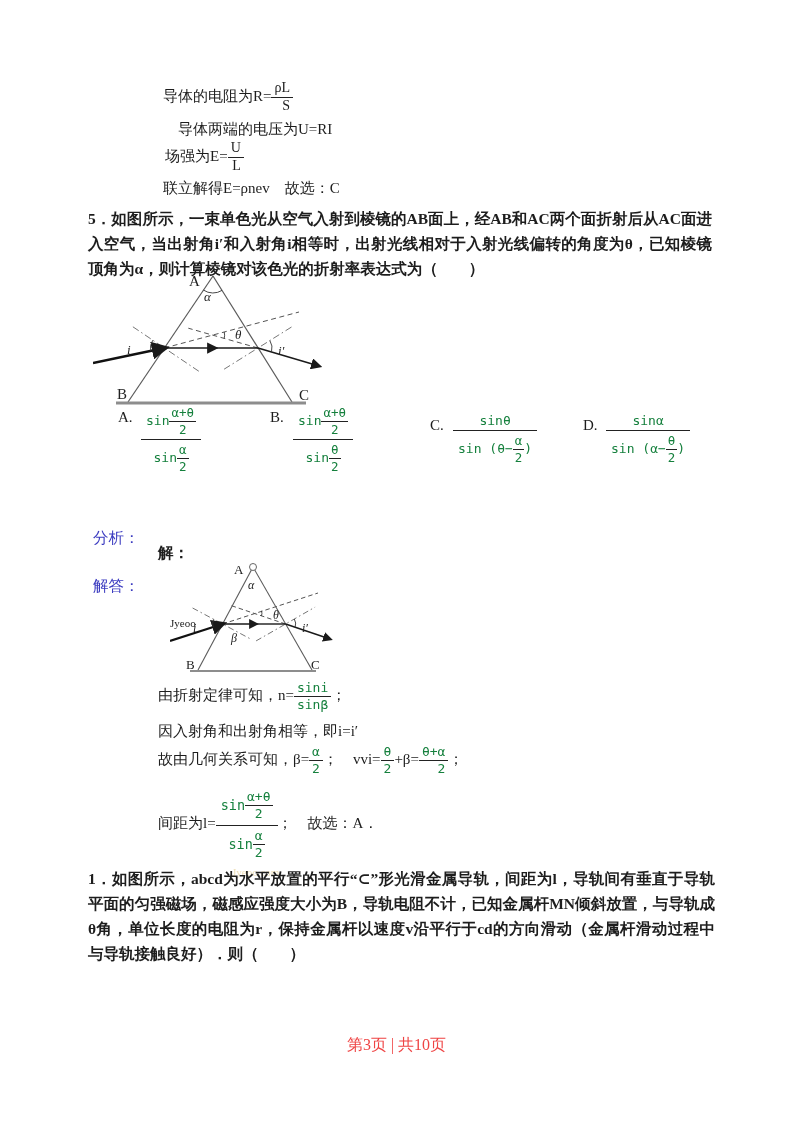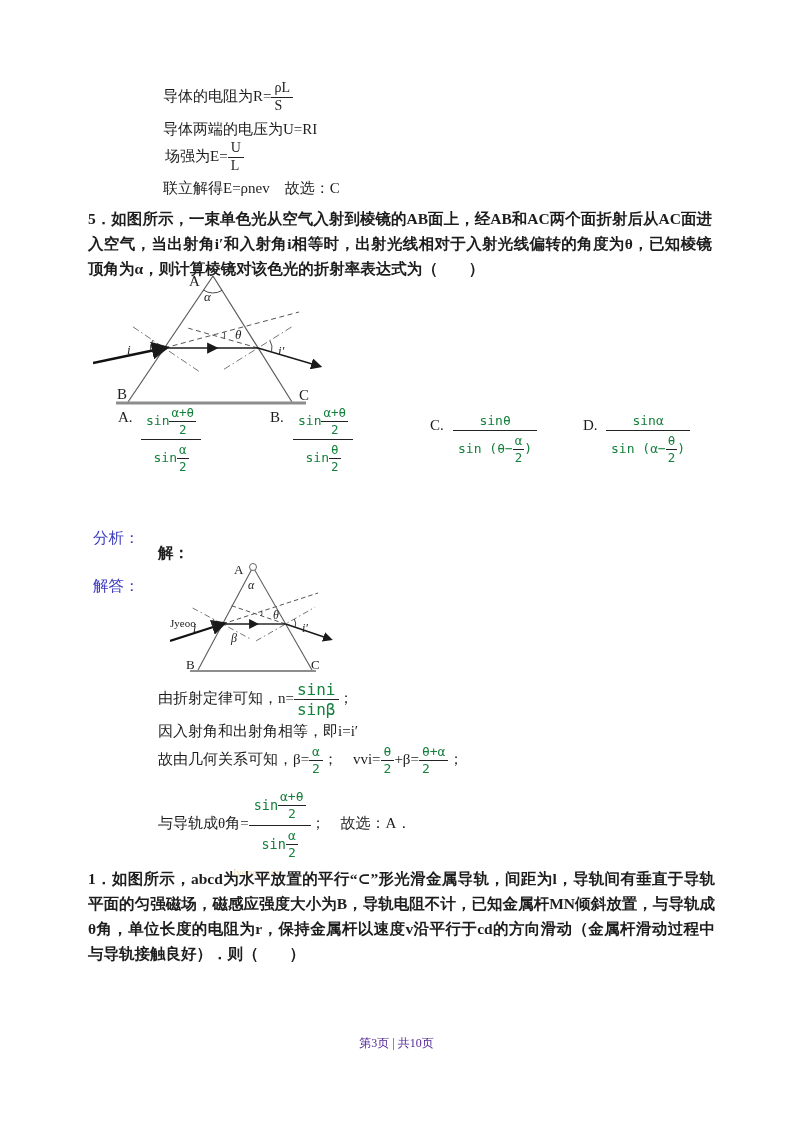--- a/index.html
+++ b/index.html
@@ -5,21 +5,21 @@
   html,body{margin:0;padding:0;}
   body{
     width:793px;height:1122px;background:#ffffff;position:relative;
     font-family:"Liberation Serif","DejaVu Serif",serif;color:#1d1d1d;
     overflow:hidden;
   }
   .abs{position:absolute;}
   .par{font-size:15.5px;line-height:25px;text-align:justify;font-weight:bold;}
   .fline{font-size:15px;white-space:nowrap;}
   
-  .frac{display:inline-block;vertical-align:middle;text-align:left;line-height:1.2;font-size:14px;}
+  .frac{display:inline-block;vertical-align:middle;text-align:right;line-height:1.2;font-size:14px;}
   .frac>.ft{display:block;padding:0 3px;border-bottom:1px solid #222;}
   .frac>.fb{display:block;padding:0 3px;}
   
   .stk{display:inline-block;vertical-align:middle;text-align:center;line-height:1.25;}
   .stk>.st{display:block;border-bottom:1px solid #222;padding:0 2px;}
   .stk>.sb{display:block;}
   
   .bigfrac{display:inline-block;vertical-align:middle;text-align:center;}
   .bigfrac>.num{display:block;padding:1px 5px 2px 5px;}
   .bigfrac>.den{display:block;border-top:1.4px solid #222;padding:2px 5px 1px 5px;}
@@ -28,34 +28,34 @@
   .opt{position:absolute;top:0;display:flex;align-items:flex-start;}
   .optlab{width:14px;word-break:break-all;line-height:24px;font-size:15px;margin-right:9px;margin-top:1px;}
   .opt .formula{font-size:13px;}
   .opt .stk{font-size:12.5px;}
   .blue{color:#3b3bc0;}
   .rowlab{font-size:15.5px;width:65px;flex:0 0 65px;margin-top:36px;}
   .flexrow{display:flex;align-items:flex-start;}
   .dstep{font-size:15px;white-space:nowrap;}
   .dstep .formula{font-size:13px;}
   .wm{position:absolute;color:rgba(222,196,130,0.55);font-size:11px;font-family:Liberation Serif, serif;pointer-events:none;margin-top:48px;}
-  .footer{position:absolute;left:0;top:1035px;width:100%;text-align:center;font-size:12px;color:#4c1d95;}
+  .footer{position:absolute;left:0;top:1035px;width:100%;text-align:center;font-size:16px;color:#ef4444;}
   svg text{font-family:"Liberation Serif","DejaVu Serif",serif;fill:#222;}
   svg .lbl{font-size:15px;}
   svg .lbl2{font-size:13px;}
   svg .ital{font-style:italic;font-size:13px;}
   svg .ital2{font-style:italic;font-size:12px;}
 </style>
 </head>
 <body>
 
 <div class="abs fline" style="left:163px;top:80px;">
   <span>导体的电阻为R=</span><span class="frac"><span class="ft">ρL</span><span class="fb">S</span></span>
 </div>
-<div class="abs fline" style="left:163px;top:120px;">导体两端的电压为U=RI</div>
+<div class="abs fline" style="left:178px;top:120px;">导体两端的电压为U=RI</div>
 <div class="abs fline" style="left:149px;top:140px;margin-left:16px;">
   <span>场强为E=</span><span class="frac"><span class="ft">U</span><span class="fb">L</span></span>
 </div>
 <div class="abs fline" style="left:163px;top:179px;">联立解得E=ρnev　故选：C</div>
 
 <div class="abs par" style="left:88px;top:206px;width:624px;">5．如图所示，一束单色光从空气入射到棱镜的AB面上，经AB和AC两个面折射后从AC面进入空气，当出射角i′和入射角i相等时，出射光线相对于入射光线偏转的角度为θ，已知棱镜顶角为α，则计算棱镜对该色光的折射率表达式为（　　）</div>
 
 <svg class="abs" style="left:93px;top:270px;" width="244" height="140" viewBox="0 0 244 140">
   <defs>
     <marker id="ar1" viewBox="0 0 10 10" refX="7" refY="5" markerWidth="7.5" markerHeight="7.5" orient="auto">
@@ -168,29 +168,29 @@
   <text x="78" y="31" class="ital2">α</text>
   <text x="16" y="111" class="lbl2">B</text>
   <text x="141" y="111" class="lbl2">C</text>
   <text x="23" y="74" class="ital2">i</text>
   <text x="132" y="74" class="ital2">i′</text>
   <text x="103" y="61" class="ital2">θ</text>
   <text x="61" y="84" class="ital2">β</text>
 </svg>
 
 <div class="abs dstep" style="left:158px;top:680px;">
-  <span>由折射定律可知，n=</span><span class="frac formula" style="font-size:16px;"><span class="ft">sini</span><span class="fb">sinβ</span></span><span>；</span>
+  <span>由折射定律可知，n=</span><span class="frac formula" style="font-size:13px;"><span class="ft">sini</span><span class="fb">sinβ</span></span><span>；</span>
 </div>
 <div class="abs dstep" style="left:158px;top:722px;">因入射角和出射角相等，即i=i′</div>
 <div class="abs dstep" style="left:158px;top:744px;">
   <span>故由几何关系可知，β=</span><span class="frac formula" style="font-size:13px;"><span class="ft">α</span><span class="fb">2</span></span><span>；　vvi=</span><span class="frac formula" style="font-size:13px;"><span class="ft">θ</span><span class="fb">2</span></span><span>+β=</span><span class="frac formula" style="font-size:13px;"><span class="ft">θ+α</span><span class="fb">2</span></span><span>；</span>
 </div>
 <span class="wm" style="left:232px;top:818px;">Jyeoo.com</span>
 <div class="abs dstep" style="left:158px;top:788px;">
-  <span>与导轨成θ角=</span><span class="bigfrac formula" style="font-size:13.5px;">
+  <span>间距为l=</span><span class="bigfrac formula" style="font-size:13.5px;">
     <span class="num"><span>sin</span><span class="stk" style="font-size:13px;"><span class="st">α+θ</span><span class="sb">2</span></span></span>
     <span class="den"><span>sin</span><span class="stk" style="font-size:13px;"><span class="st">α</span><span class="sb">2</span></span></span>
   </span><span>；　故选：A．</span>
 </div>
 
 <div class="abs par" style="left:88px;top:866px;width:627px;">1．如图所示，abcd为水平放置的平行“⊂”形光滑金属导轨，间距为l，导轨间有垂直于导轨平面的匀强磁场，磁感应强度大小为B，导轨电阻不计，已知金属杆MN倾斜放置，与导轨成θ角，单位长度的电阻为r，保持金属杆以速度v沿平行于cd的方向滑动（金属杆滑动过程中与导轨接触良好）．则（　　）</div>
 
 <div class="footer">第3页 | 共10页</div>
 
 </body></html>

